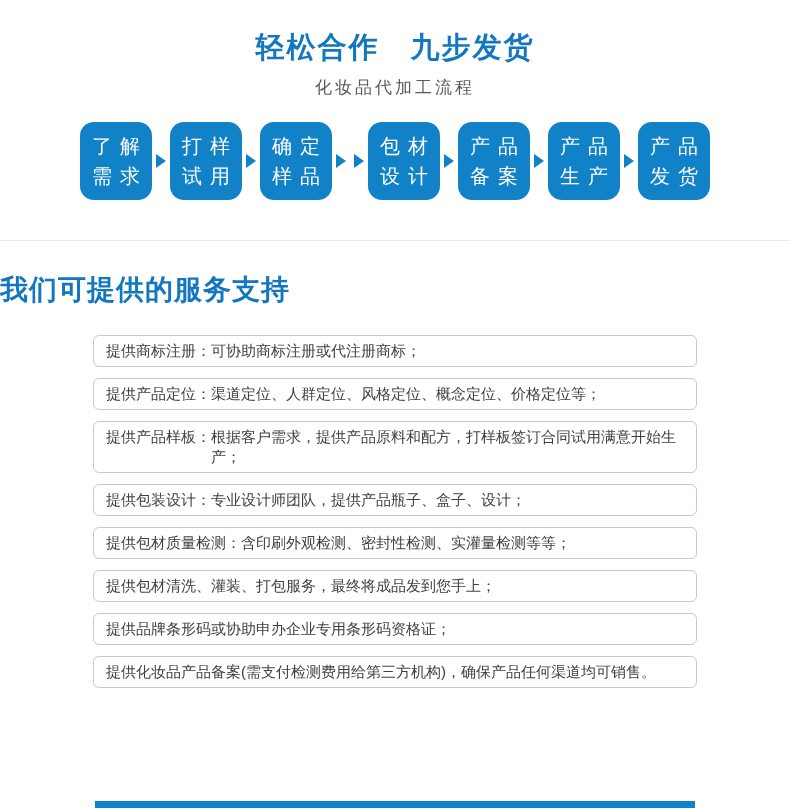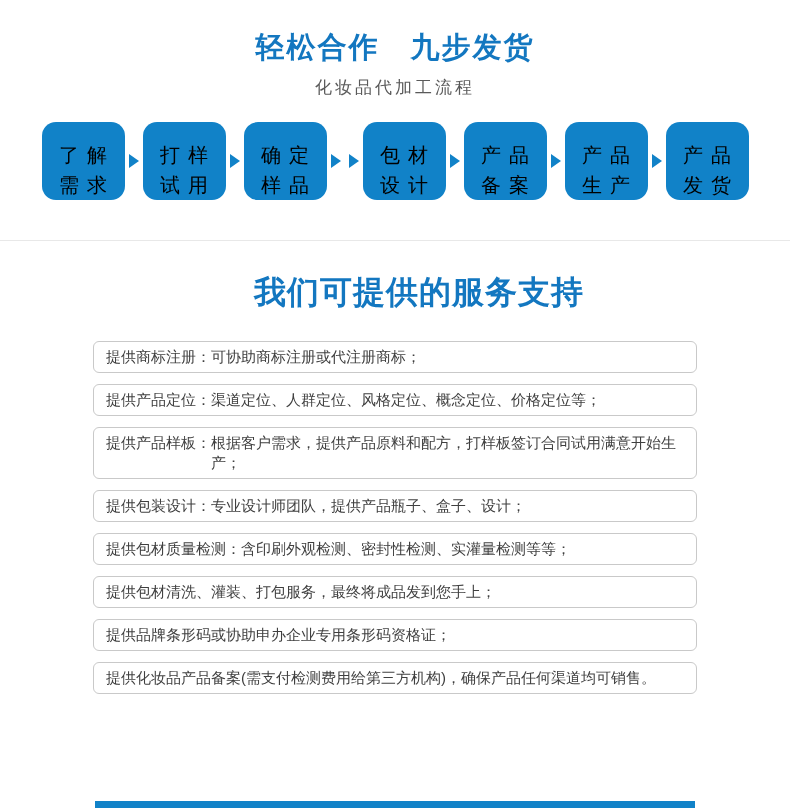--- a/index.html
+++ b/index.html
@@ -28,27 +28,27 @@
   }
 
   
   .steps {
     margin-top: 23px;
     display: flex;
     justify-content: center;
     align-items: center;
   }
   .step-box {
-    width: 83px; height: 78px;
+    width: 72px; height: 78px;
     background: #1182c8;
     border-radius: 14px;
-    color: #000000;
+    color: #ffffff;
     display: flex;
     flex-direction: column;
-    justify-content: flex-end;
+    justify-content: center;
     align-items: center;
     font-size: 20px;
     line-height: 30px;
     font-weight: 500;
   }
   .step-line {
     letter-spacing: 8px;
     margin-right: -8px; 
     white-space: nowrap;
   }
@@ -60,26 +60,24 @@
     margin: 0 4px;
   }
 
   
   .services {
     margin-top: 40px;
     border-top: 1px solid #e8e8e8;
   }
   .services-title {
     margin-top: 30px;
-    text-align: center;
     color: #1377c0;
-    font-size: 32px;
+    font-size: 28px;
     font-weight: bold;
     letter-spacing: 1px;
-    padding-left: 48px;
   }
   .service-list {
     width: 604px;
     margin: 26px auto 0 auto;
   }
   .service-row {
     border: 1px solid #c9c9c9;
     border-radius: 6px;
     background: #ffffff;
     padding: 5px 12px;

